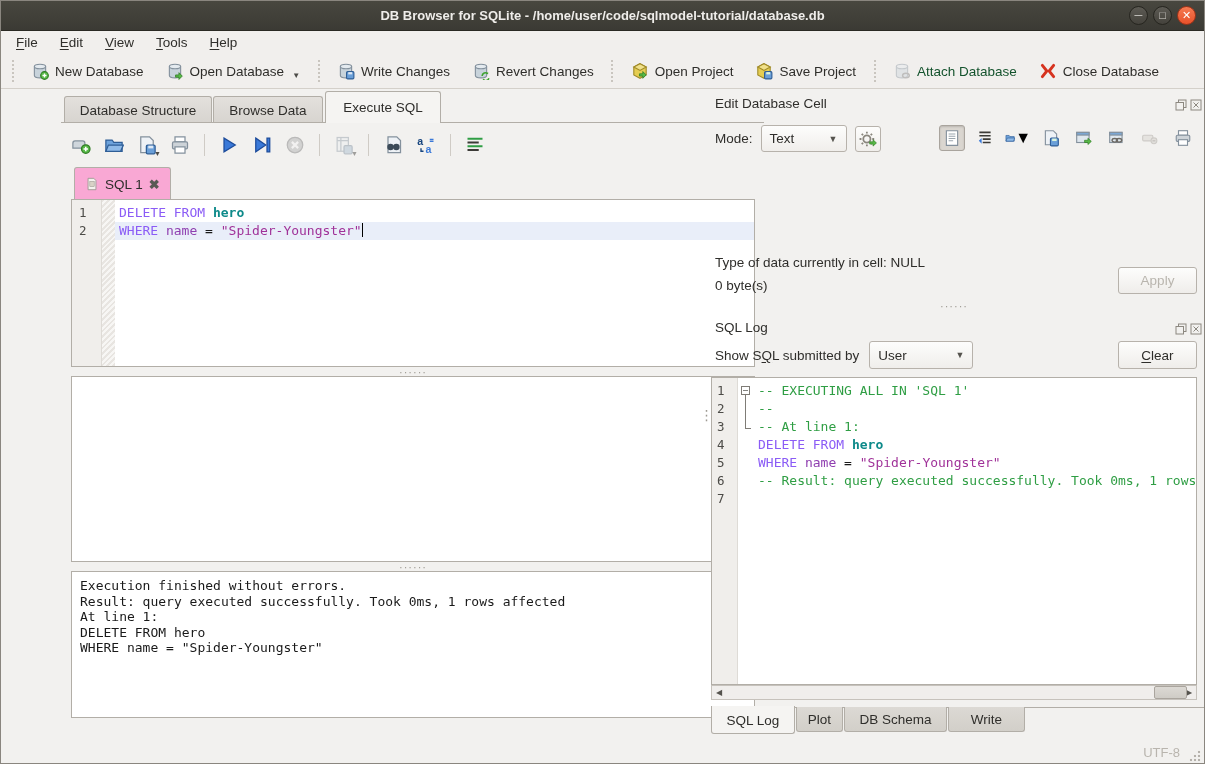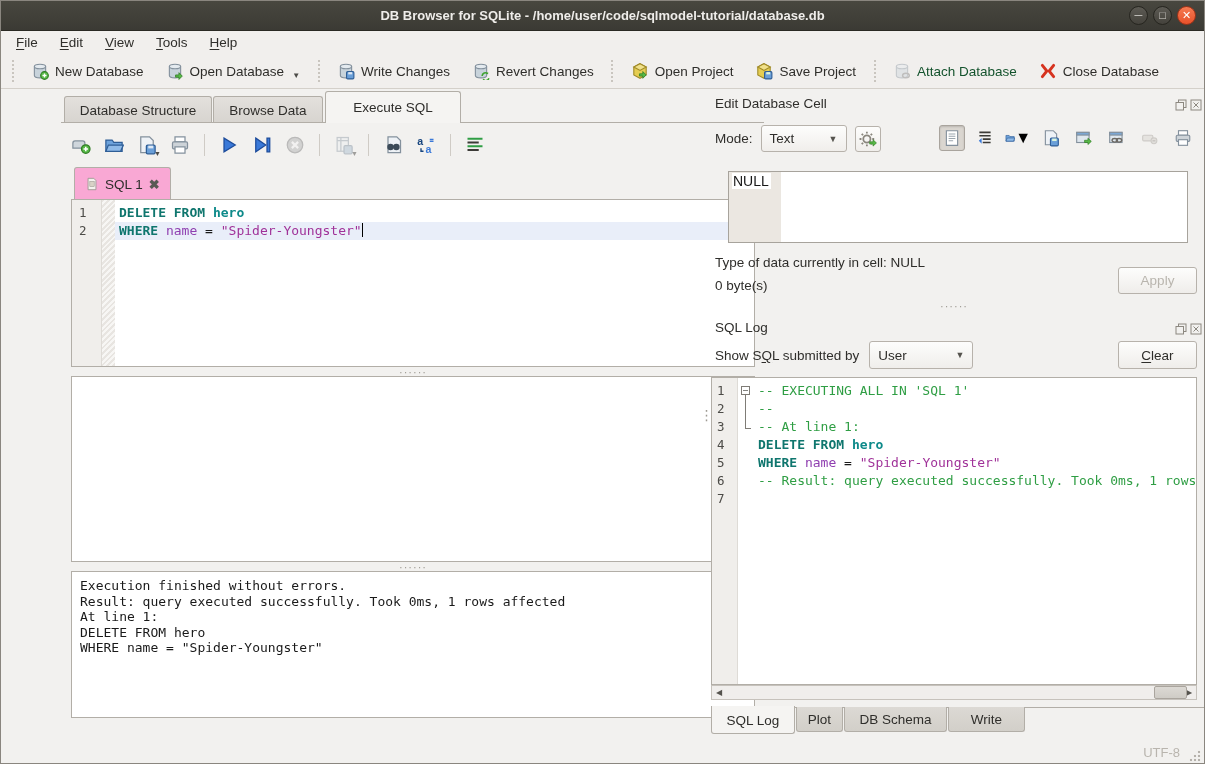--- a/index.html
+++ b/index.html
@@ -61,21 +61,21 @@
   .box { position:absolute; background:#fff; border:1px solid #b2aea7; }
   .editor-box { left:10px; top:110px; width:684px; height:168px; display:flex; overflow:hidden; }
   .gutter { width:30px; background:#f0eeeb; border-right:1px solid #dedbd6; padding-top:4px; flex:none; }
   .gutter .num { height:18px; line-height:18px; font-family:"DejaVu Sans Mono", monospace; font-size:12.5px;
     color:#4c4b47; padding-left:7px; }
   .hatch { width:13px; flex:none; background:repeating-linear-gradient(135deg,#e8e5e1 0 2px,#f7f6f4 2px 4px); }
   .code-area { flex:1; padding-top:4px; overflow:hidden; }
   .code-line { height:18px; line-height:18px; font-family:"DejaVu Sans Mono", monospace; font-size:13px;
     white-space:pre; padding-left:4px; color:#1a1a1a; }
   .code-line.cur { background:#e9eef9; }
-  .tk-kw { color:#0f766e; font-weight:bold; }
+  .tk-kw { color:#8b5cf6; font-weight:normal; }
   .tk-tbl { color:#0e8a8a; font-weight:bold; }
   .tk-fld { color:#8f3fb0; }
   .tk-str { color:#a03299; }
   .tk-com { color:#2f9e44; }
   .tk-pl  { color:#1a1a1a; }
   .caret { display:inline-block; width:1px; height:14px; background:#000; vertical-align:-2px; }
 
   .results-box { left:10px; top:287px; width:684px; height:186px; }
   .msg-box { left:10px; top:482px; width:684px; height:147px; padding:6px 8px; }
   .msg-box pre { font-family:"DejaVu Sans Mono", monospace; font-size:13px; line-height:15.5px; color:#1a1a1a; }
@@ -247,21 +247,21 @@
   </div>
 
   <div class="left-pane">
     <div class="tabbar">
       <div class="mtab" style="left:3px;width:148px">
           <span>Database Structure</span>
         </div>
       <div class="mtab" style="left:152px;width:110px">
           <span>Browse Data</span>
         </div>
-      <div class="mtab active" style="left:264px;width:136px">
+      <div class="mtab active" style="left:264px;width:116px">
           <span>Execute SQL</span>
         </div>
     </div>
 
     <div class="sqltoolbar">
       <div class="sbtn">
           <svg width="20" height="20" viewBox="0 0 16 16">
             <path d="M1.5 6.5c0-1 .7-1.8 1.8-1.8h6c1 0 1.8.8 1.8 1.8v4H1.5z" fill="#cfd6dc" stroke="#84919d"></path>
             <circle cx="11.8" cy="11.2" r="3.4" fill="#57b947" stroke="#2f7d23"></circle>
             <path d="M11.8 9.4v3.6M10 11.2h3.6" stroke="#fff" stroke-width="1.2"></path>
@@ -468,24 +468,20 @@
         </div>
       <div class="iconbtn">
           <svg width="18" height="18" viewBox="0 0 16 16">
             <rect x="4" y="1.5" width="8" height="4" fill="#fff" stroke="#84919d"></rect>
             <rect x="2" y="5.5" width="12" height="5.5" rx="1" fill="#cdd3d8" stroke="#84919d"></rect>
             <rect x="4" y="9.5" width="8" height="5" fill="#fff" stroke="#84919d"></rect>
           </svg>
         </div>
     </div>
 
-    <div class="cellbox">
-      <div class="nullcol"></div>
-      <div class="cellval">NULL</div>
-    </div>
 
     <div style="position:absolute;left:4px;top:166px" class="label">Type of data currently in cell: NULL</div>
     <div style="position:absolute;left:4px;top:189px" class="label">0 byte(s)</div>
     <div class="btn disabled" style="position:absolute;left:407px;top:178px;width:79px">
         <span>Apply</span>
       </div>
 
     <div class="hsplit" style="left:0;top:212px;width:486px"></div>
 
     <div class="dock-header" style="top:226px">

